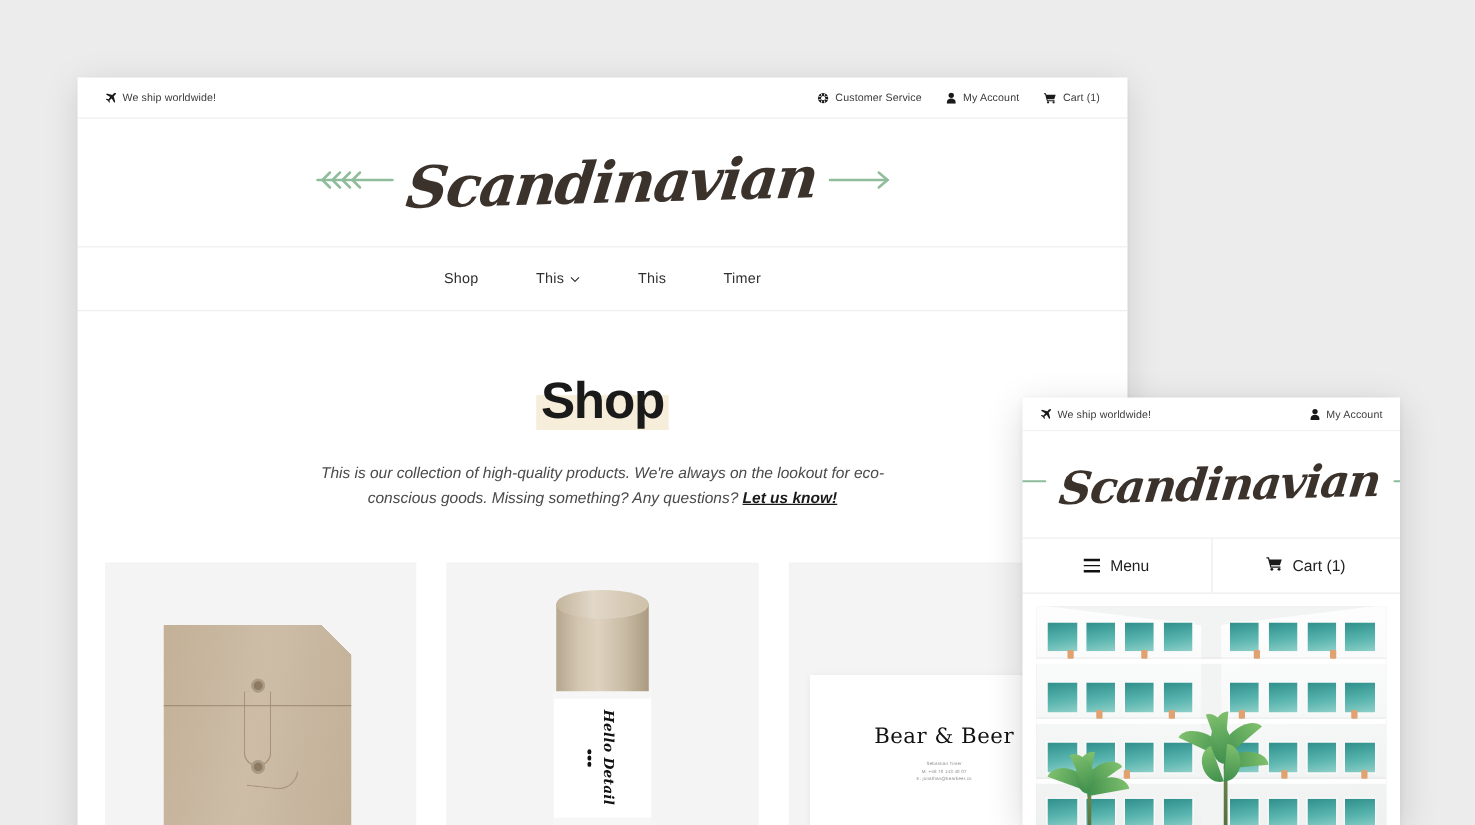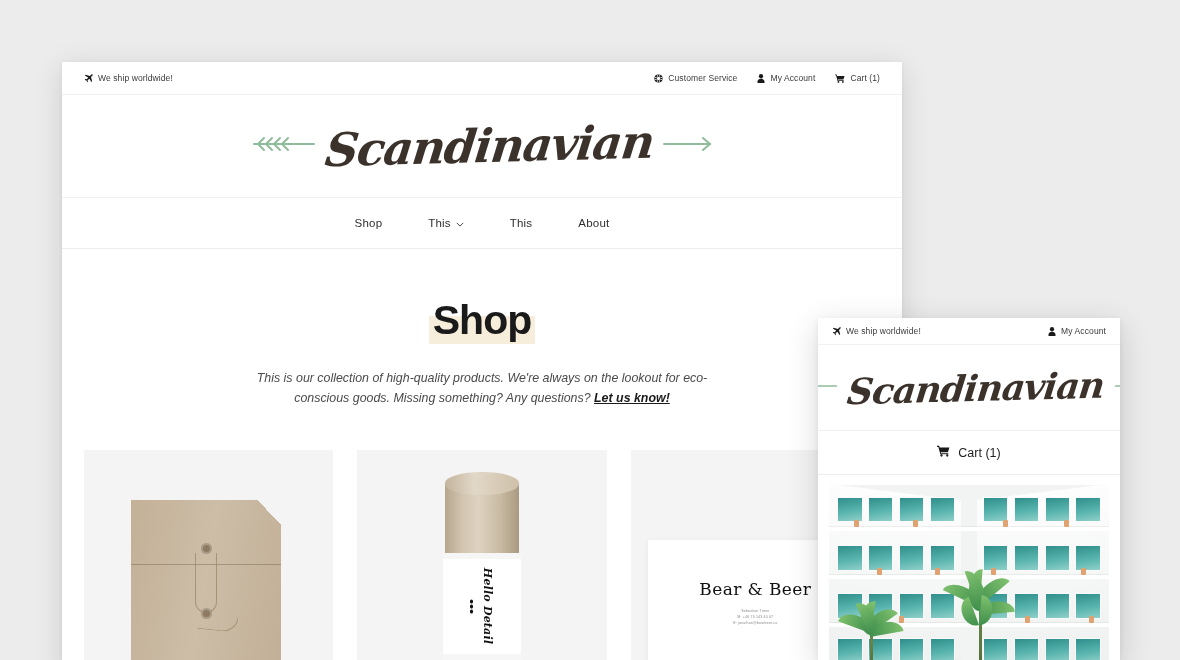--- a/index.html
+++ b/index.html
@@ -330,21 +330,21 @@
         <span>
           <svg width="8" height="5" viewBox="0 0 10 6">
               <path d="M1 1l4 4 4-4" stroke="#2f2f2f" stroke-width="1.1" fill="none"></path>
             </svg>
         </span>
       </div>
       <div class="nav-item">
         <span>This</span>
       </div>
       <div class="nav-item">
-        <span>About</span>
+        <span>Timer</span>
       </div>
     </div>
 
     <div class="page-head">
       <h1 class="page-title">Shop</h1>
       <p class="page-desc">
         <span>This is our collection of high-quality products. We're always on the lookout for eco-conscious goods. Missing something? Any questions? </span><a href="#">Let us know!</a>
       </p>
     </div>
 
@@ -430,20 +430,28 @@
             <g stroke="#8fbc9a" stroke-width="2" fill="none" stroke-linecap="round">
               <path d="M2 13h46"></path>
                 <path d="M41 7l7 6-7 6"></path>
             </g>
           </svg>
         </span>
       </div>
     </div>
 
     <div class="m-navbar">
+      <div class="m-nav-cell">
+        <span class="burger">
+            <i></i>
+            <i></i>
+            <i></i>
+          </span>
+        <span>Menu</span>
+      </div>
       <div class="m-nav-cell">
         <span>
           <svg width="13" height="12" viewBox="0 0 18 16">
               <path fill="#1a1a1a" d="M0 .9h3l.7 2.4h13.5l-2.1 6.4H5.2l.4 1.4h10.1v1.4H4.6L1.9 2.3H0z"></path>
               <circle cx="6.2" cy="14.2" r="1.6" fill="#1a1a1a"></circle>
               <circle cx="14.2" cy="14.2" r="1.6" fill="#1a1a1a"></circle>
             </svg>
         </span>
         <span>Cart (1)</span>
       </div>

